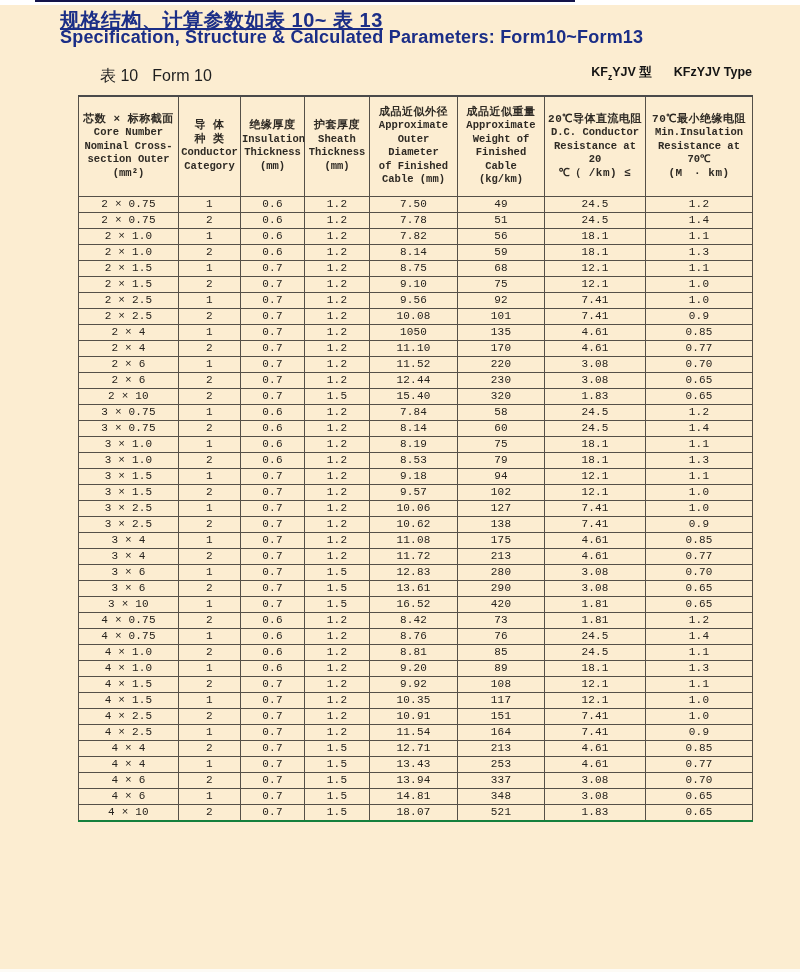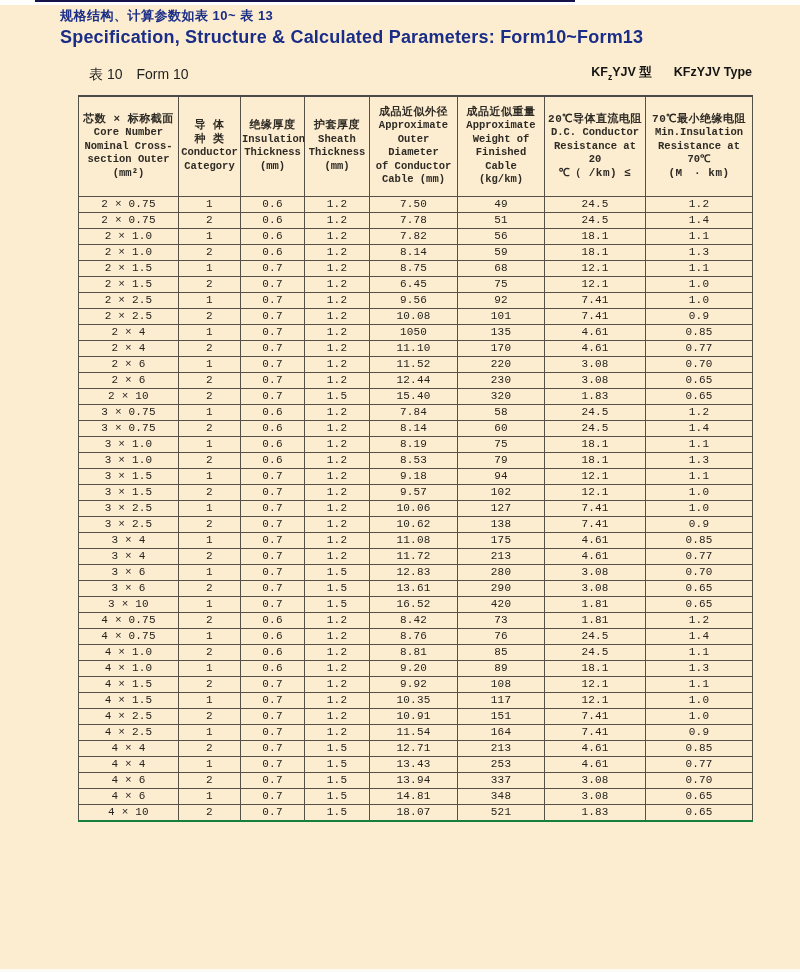--- a/index.html
+++ b/index.html
@@ -9,31 +9,31 @@
     background:#FCEDD1;
     font-family:"Liberation Sans", sans-serif;
     overflow:hidden;
   }
   .top-strip { position:absolute; top:0; left:0; width:800px; height:5px; background:#ffffff; }
   .top-rule  { position:absolute; top:0; left:35px; width:540px; height:2px; background:#14144a; }
   .bottom-strip { position:absolute; bottom:0; left:0; width:800px; height:3px; background:#fdfbf6; }
 
   .title-zh {
     position:absolute; left:60px; top:7px;
-    font-size:13px; font-weight:bold; color:#1B2E87;
-    letter-spacing:0.5px; white-space:nowrap;
+    font-size:20px; font-weight:bold; color:#1B2E87;
+    letter-spacing:0.5px; white-space:nowrap;text-decoration:underline;
   }
   .title-en {
     position:absolute; left:60px; top:27px;
     font-size:18px; font-weight:bold; color:#1B2E87;
     letter-spacing:0.2px; white-space:nowrap;
   }
   .caption {
-    position:absolute; left:89px; top:66px;
-    font-size:14px; color:#1f1f1f; white-space:nowrap;
+    position:absolute; left:100px; top:66px;
+    font-size:16px; color:#1f1f1f; white-space:nowrap;
   }
   .caption .gap { display:inline-block; width:14px; }
   .type-label {
     position:absolute; right:48px; top:64px;
     font-size:12.5px; font-weight:bold; color:#141414; white-space:nowrap;
   }
   .type-label sub { font-size:8.5px; }
   .type-label .gap { display:inline-block; width:22px; }
 
   table.spec-table {
@@ -113,21 +113,21 @@
           <th>
             <div class="zh">护套厚度</div>
             <div>Sheath</div>
             <div>Thickness</div>
             <div>(mm)</div>
           </th>
           <th>
             <div class="zh">成品近似外径</div>
             <div>Approximate</div>
             <div>Outer Diameter</div>
-            <div>of Conductor</div>
+            <div>of Finished</div>
             <div>Cable (mm)</div>
           </th>
           <th>
             <div class="zh">成品近似重量</div>
             <div>Approximate</div>
             <div>Weight of</div>
             <div>Finished Cable</div>
             <div>(kg/km)</div>
           </th>
           <th>
@@ -193,21 +193,21 @@
           <td>8.75</td>
           <td>68</td>
           <td>12.1</td>
           <td>1.1</td>
         </tr>
         <tr>
           <td>2 × 1.5</td>
           <td>2</td>
           <td>0.7</td>
           <td>1.2</td>
-          <td>6.45</td>
+          <td>9.10</td>
           <td>75</td>
           <td>12.1</td>
           <td>1.0</td>
         </tr>
         <tr>
           <td>2 × 2.5</td>
           <td>1</td>
           <td>0.7</td>
           <td>1.2</td>
           <td>9.56</td>

